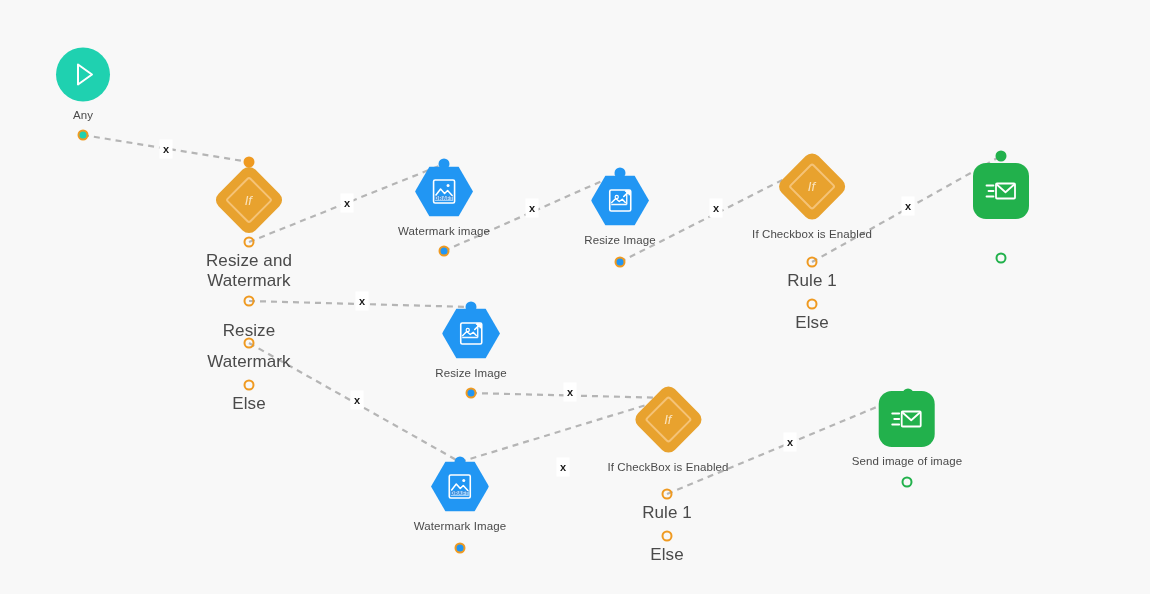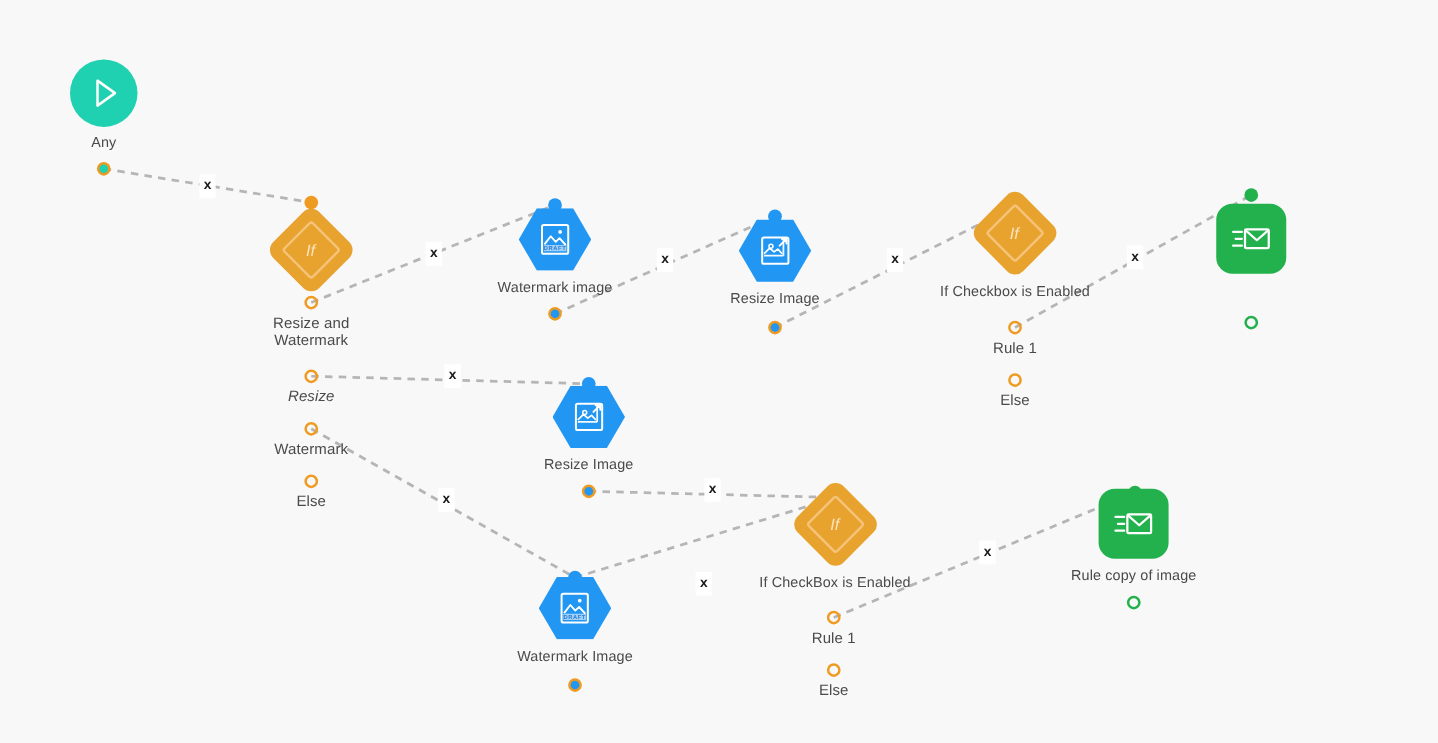--- a/index.html
+++ b/index.html
@@ -115,21 +115,21 @@
     box-sizing: border-box;
   }
   .port-ring-orange {
     background: transparent;
     border: 2px solid #ef9a21;
     box-sizing: border-box;
   }
   .port-label {
     position: absolute;
     transform: translate(-50%, 0);
-    font-size: 12px;
+    font-size: 17px;
     color: #4a4a4a;
     white-space: nowrap;
     letter-spacing: 0.1px;
   }
   
   .edge-x {
     position: absolute;
     transform: translate(-50%, -50%);
     background: #ffffff;
     color: #1a1a1a;
@@ -171,21 +171,21 @@
       <div class="edge-x" style="left: 563px; top: 467px;">x</div>
       <div class="edge-x" style="left: 790px; top: 442px;">x</div>
     </div>
   <div id="ports">
       <div class="port port-out port-fill-teal" style="left: 83px; top: 135px;"></div>
       <div class="port port-in port-fill-orange" style="left: 249px; top: 162px;"></div>
       <div class="port port-out port-ring-orange" style="left: 249px; top: 242px;"></div>
       <div class="port-label" style="left: 249px; top: 251px; white-space: pre-line; text-align: center;">Resize and
 Watermark</div>
       <div class="port port-out port-ring-orange" style="left: 249px; top: 301px;"></div>
-      <div class="port-label" style="left: 249px; top: 310px; white-space: pre-line; text-align: right; font-style: italic;">Resize</div>
+      <div class="port-label" style="left: 249px; top: 321px; white-space: pre-line; text-align: right;">Resize</div>
       <div class="port port-out port-ring-orange" style="left: 249px; top: 343px;"></div>
       <div class="port-label" style="left: 249px; top: 352px; white-space: pre-line; text-align: center;">Watermark</div>
       <div class="port port-out port-ring-orange" style="left: 249px; top: 385px;"></div>
       <div class="port-label" style="left: 249px; top: 394px; white-space: pre-line; text-align: center;">Else</div>
       <div class="port port-in port-fill-blue" style="left: 444px; top: 164px;"></div>
       <div class="port port-out port-fill-blue" style="left: 444px; top: 251px;"></div>
       <div class="port port-in port-fill-blue" style="left: 620px; top: 173px;"></div>
       <div class="port port-out port-fill-blue" style="left: 620px; top: 262px;"></div>
       <div class="port port-in port-fill-orange" style="left: 812px; top: 165px;"></div>
       <div class="port port-out port-ring-orange" style="left: 812px; top: 262px;"></div>
@@ -296,16 +296,16 @@
         <div class="node-label" style="margin-top: 14px;">If CheckBox is Enabled</div>
       </div>
       <div class="node" style="left: 907px; top: 430px;">
         <div class="node-shape shape-mail">
           <svg width="34" height="30" viewBox="0 0 34 30">
     <rect x="12" y="7.5" width="19" height="15" rx="1" fill="none" stroke="#ffffff" stroke-width="1.8"></rect>
     <path d="M12.5 8.3 L21.5 16.2 L30.5 8.3" fill="none" stroke="#ffffff" stroke-width="1.8" stroke-linejoin="round"></path>
     <path d="M2.5 9.5 H9.5 M4.5 15 H9.5 M2.5 20.5 H9.5" stroke="#ffffff" stroke-width="1.8" stroke-linecap="round"></path>
   </svg>
         </div>
-        <div class="node-label" style="margin-top: 7px;">Rule copy of image</div>
+        <div class="node-label" style="margin-top: 7px;">Send image of image</div>
       </div>
     </div>
 </div>
 
 </body></html>

